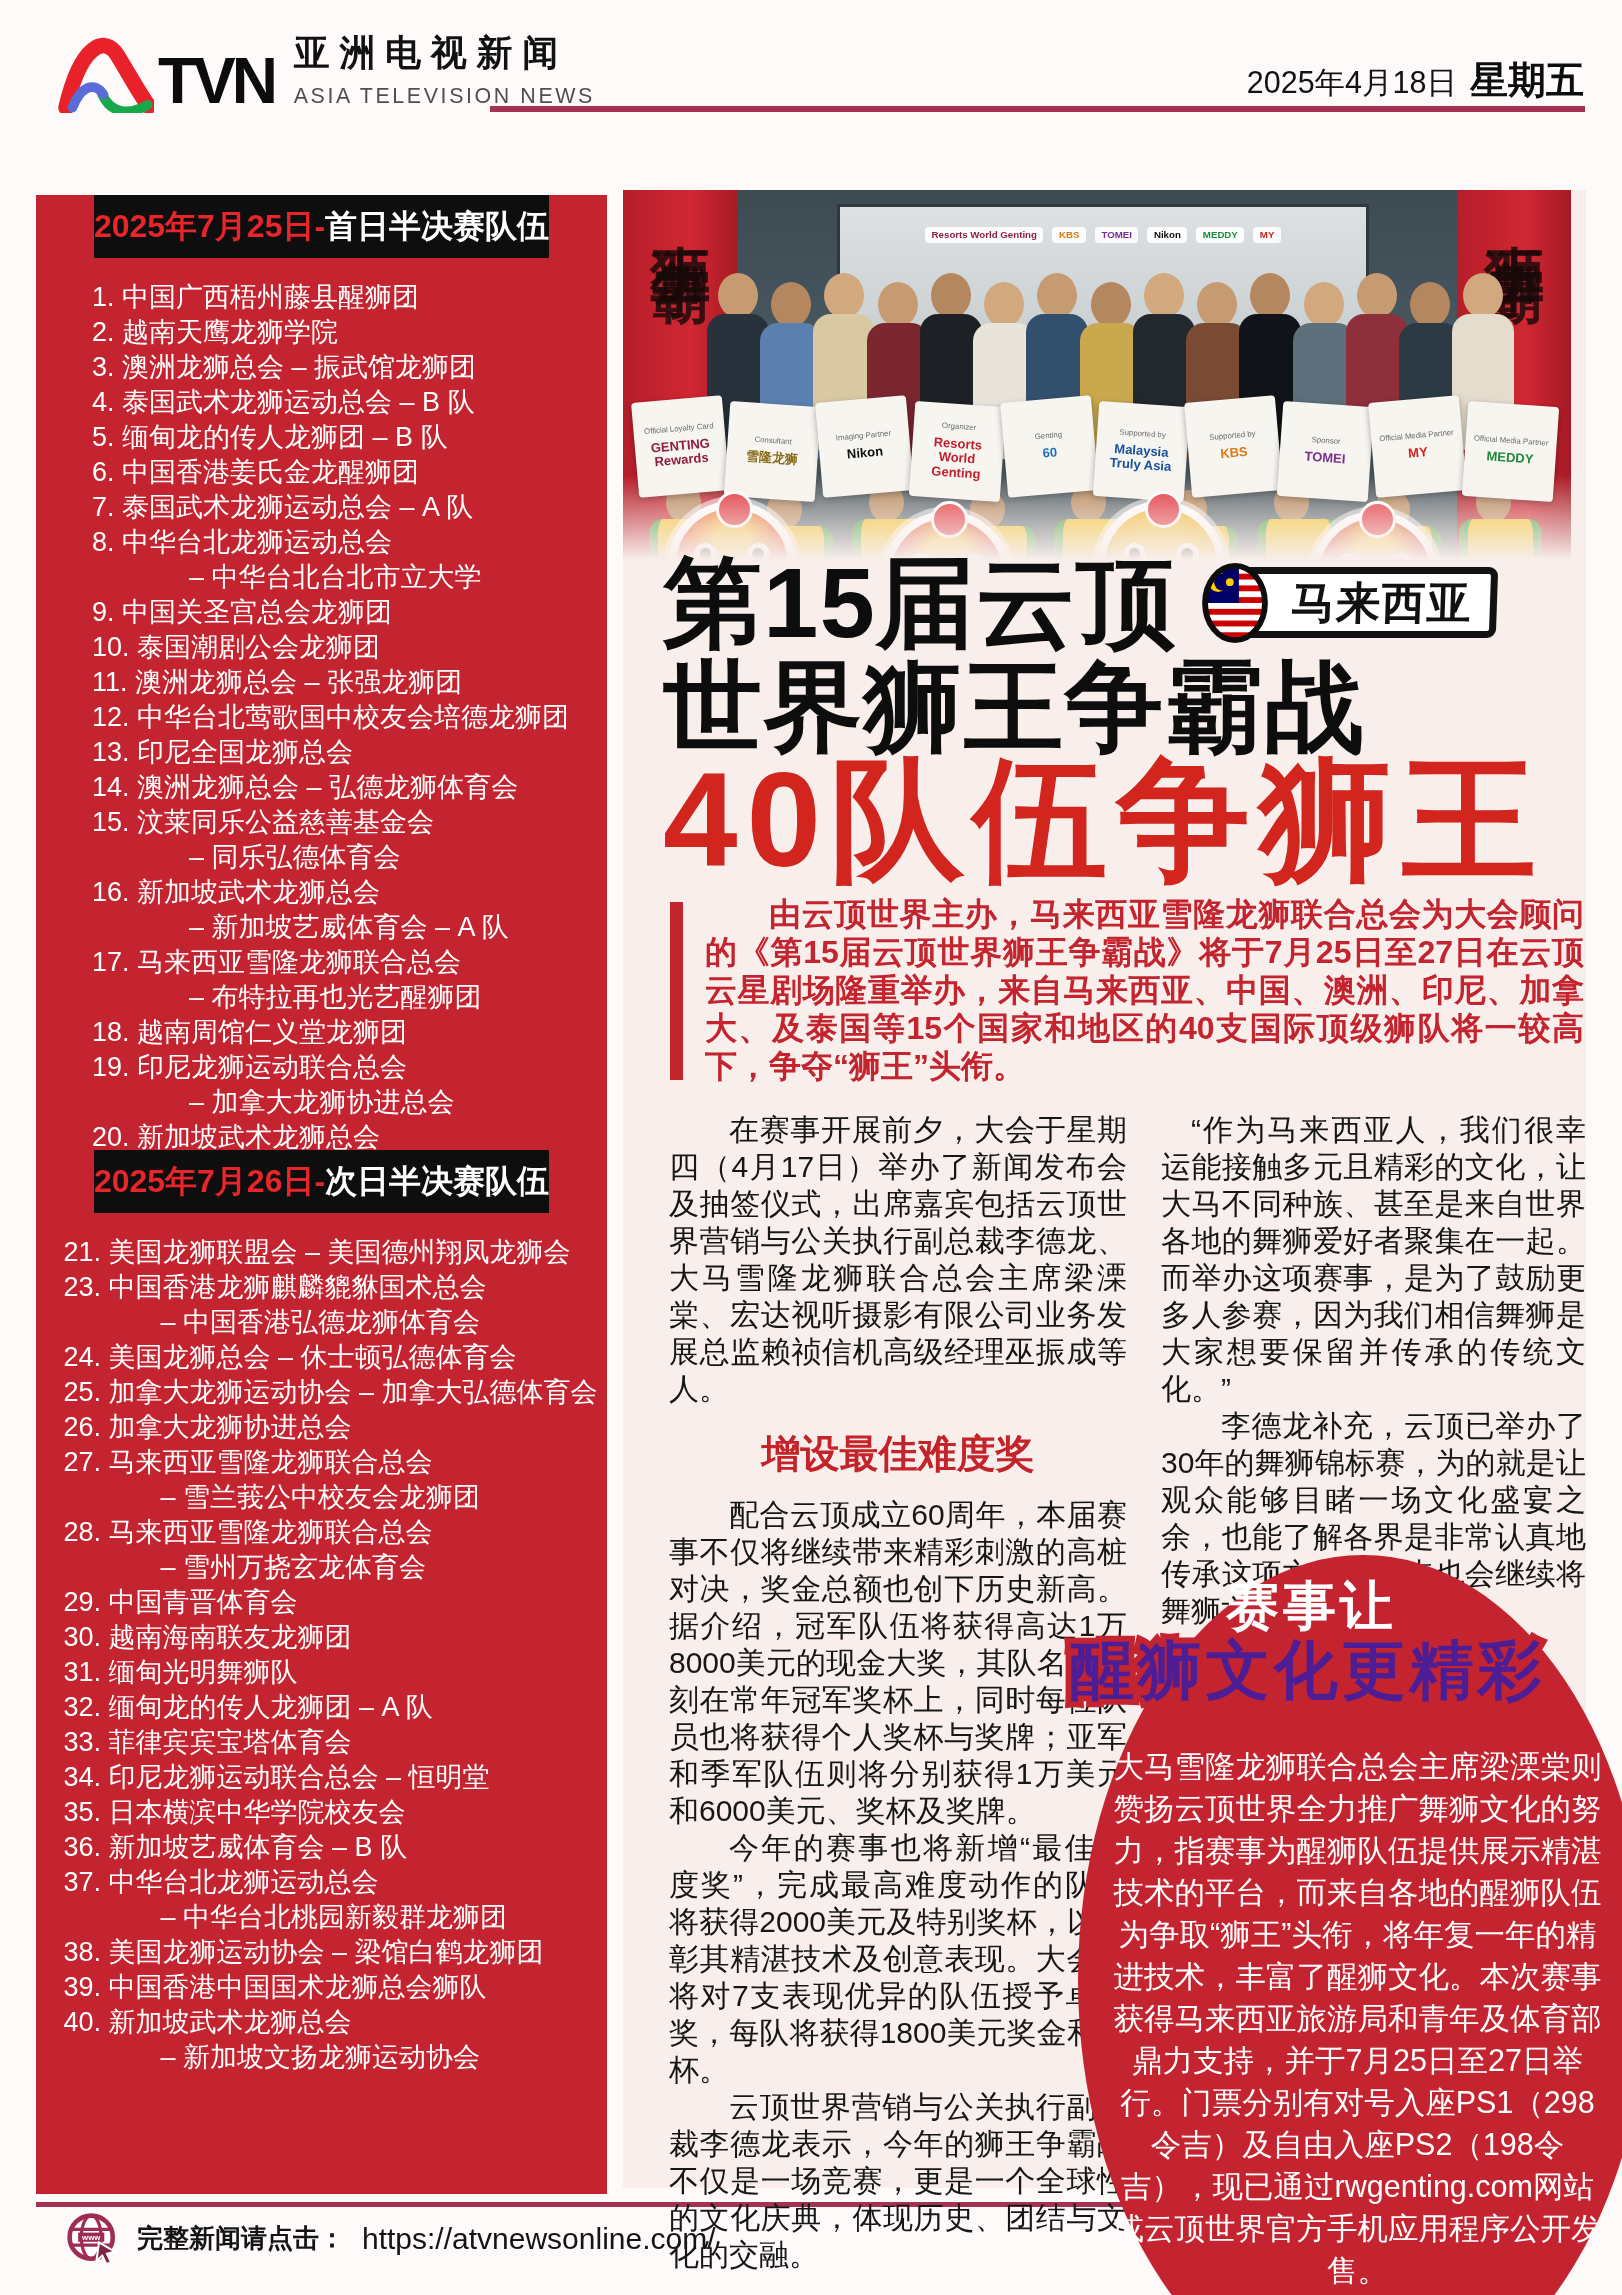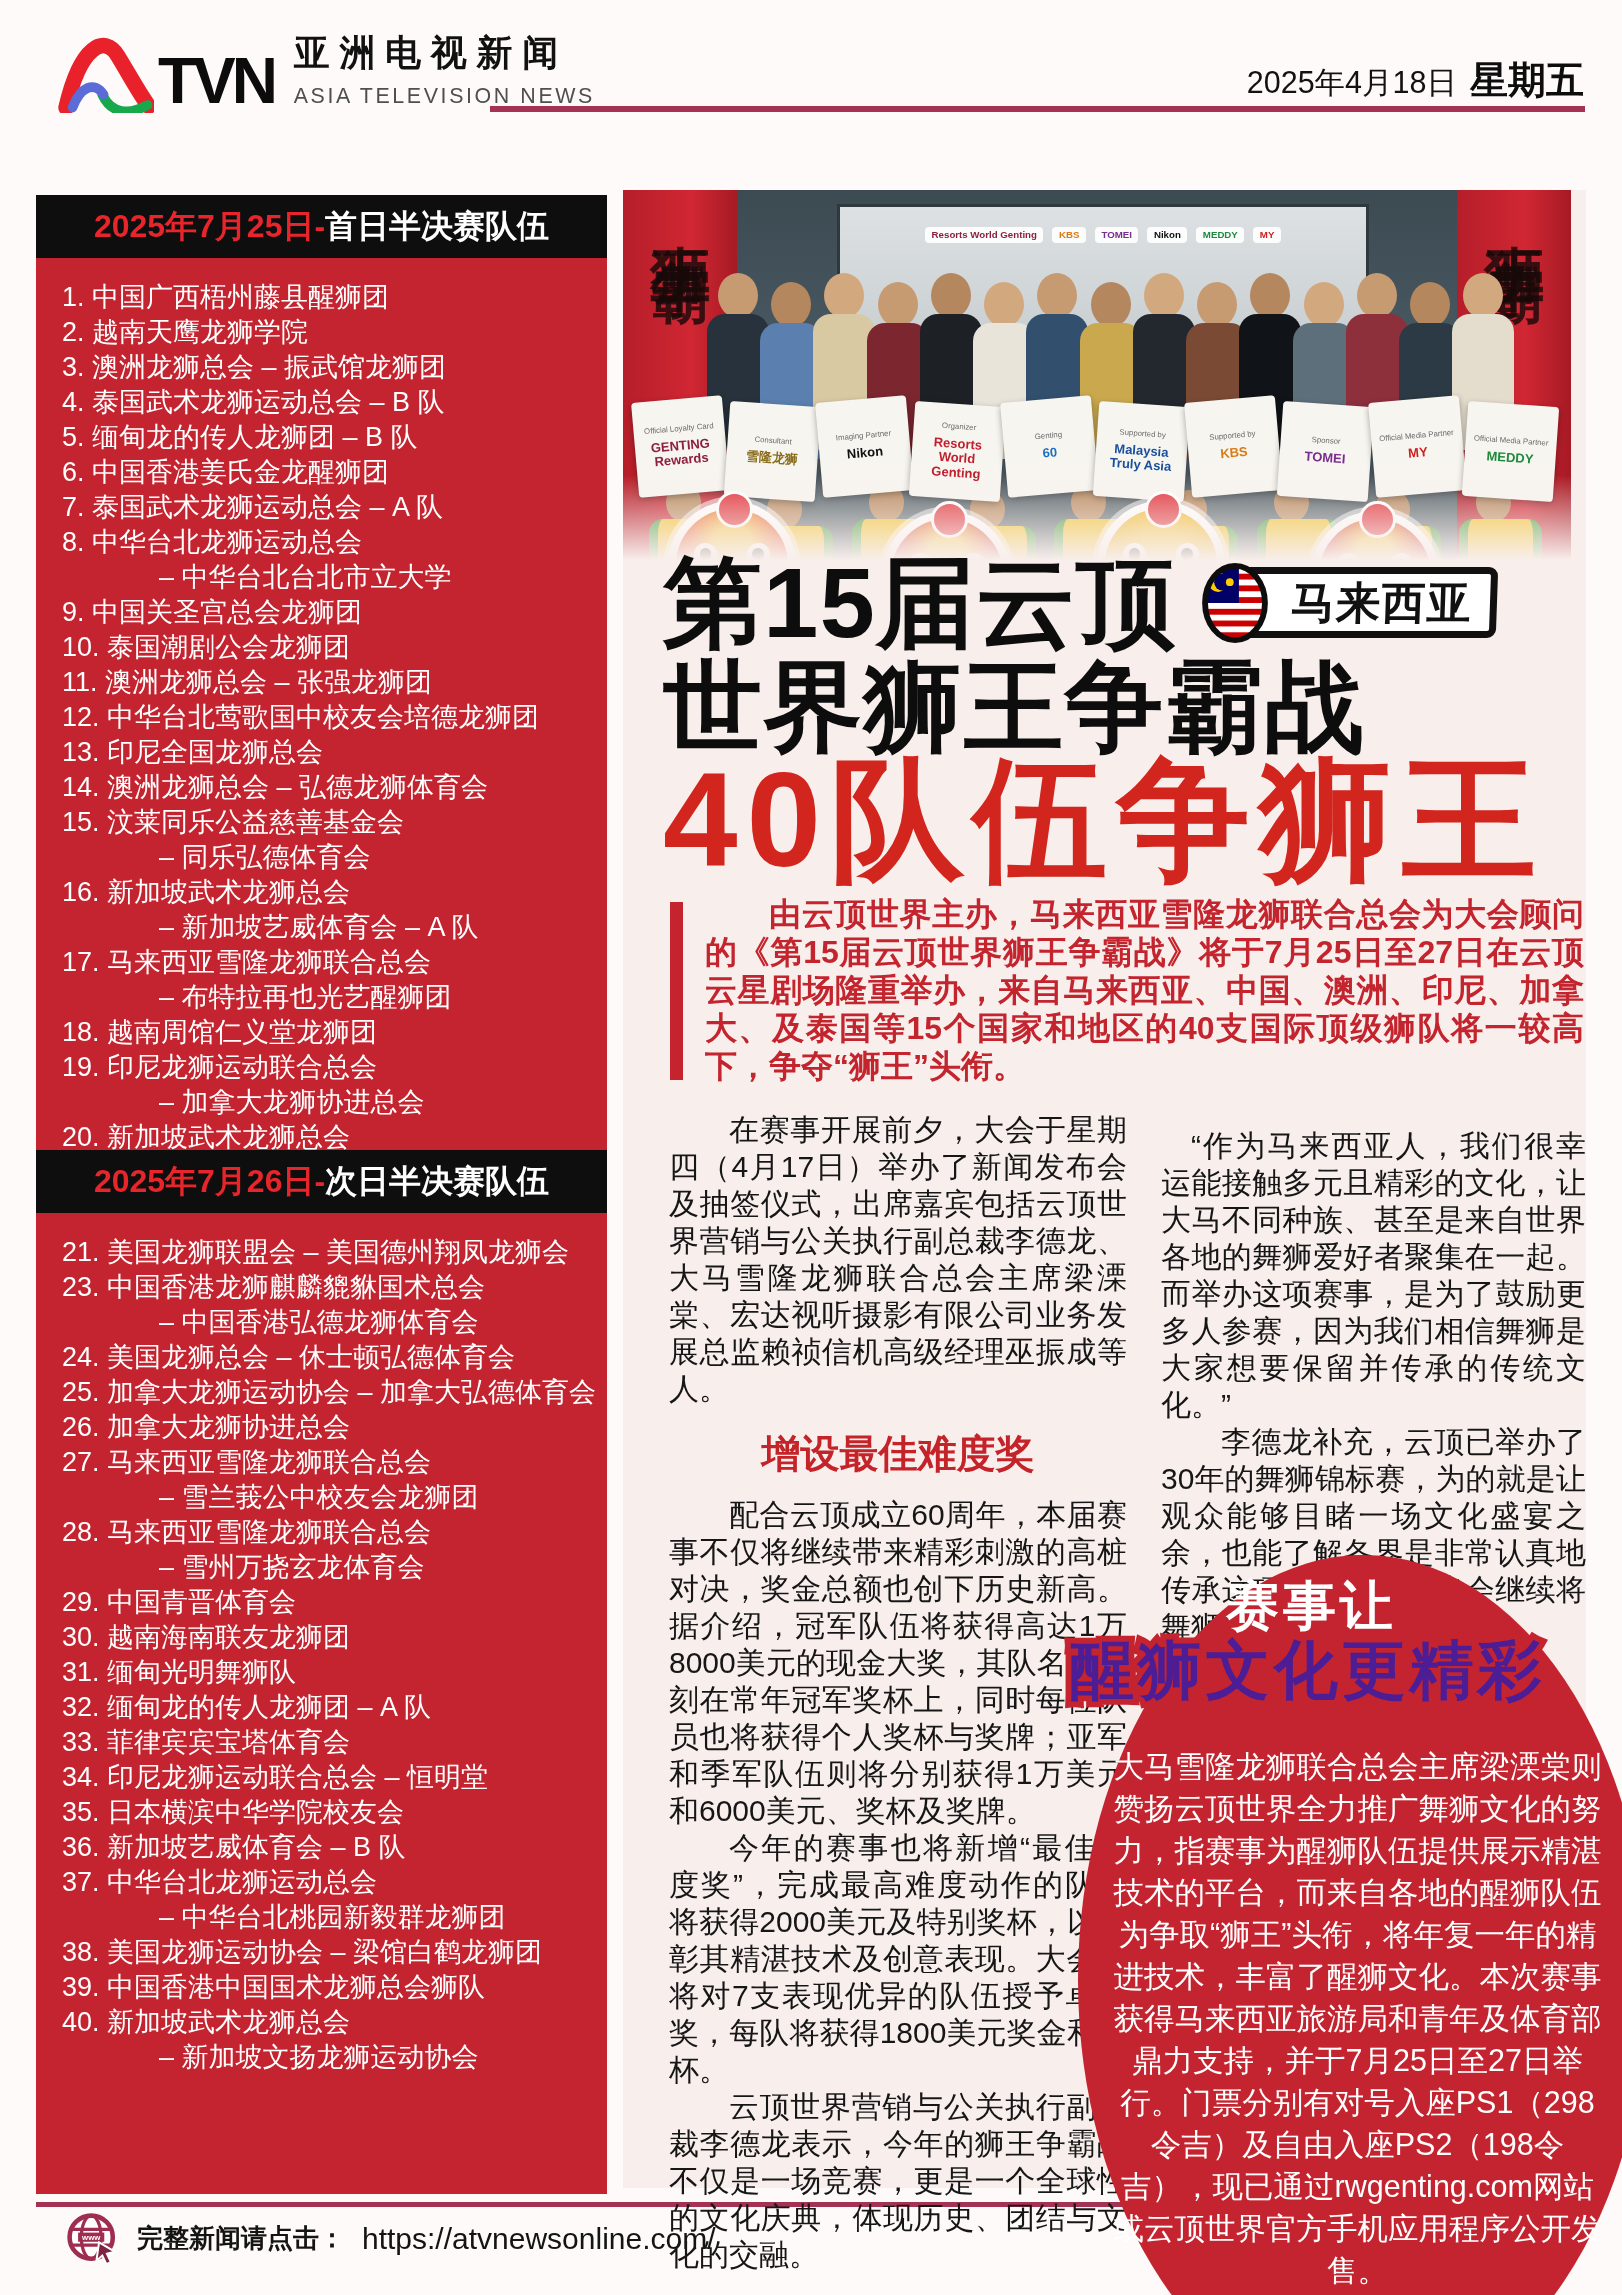--- a/index.html
+++ b/index.html
@@ -11,21 +11,21 @@
   .logo-tvn{font-size:64px;font-weight:900;letter-spacing:-3.9px;color:#0c0c0c;line-height:1;margin-left:3.9px;}
   .logo-stack{margin-left:19.5px;padding-bottom:3.9px;}
   .logo-cn{font-size:36px;font-weight:700;letter-spacing:9.7px;color:#111;}
   .logo-en{font-size:21.4px;letter-spacing:2.6px;color:#4f4f4f;margin-top:6.5px;}
   .date-box{position:absolute;right:39px;top:55px;display:flex;align-items:baseline;gap:13px;z-index:3;}
   .date-txt{font-size:30.5px;color:#121212;}
   .weekday-txt{font-size:38px;font-weight:900;color:#0d0d0d;}
   .rule-top{position:absolute;left:490px;top:106px;width:1095px;height:5.8px;background:#a43253;}
 
   
-  .sidebar{position:absolute;left:36px;top:195px;width:571px;height:1999px;background:#c4242f;display:flex;flex-direction:column;}
+  .sidebar{position:absolute;left:36px;top:195px;width:571px;height:1999px;background:#c4242f;display:flex;flex-direction:column;align-items:center;}
   .band{height:63px;flex:none;background:#0e0e0e;display:flex;align-items:center;justify-content:center;white-space:nowrap;}
   .band .bd{font-size:32px;font-weight:900;color:#e8252b;}
   .band .bt{font-size:32px;font-weight:900;color:#ffffff;}
   .teamlist{padding:22px 7.8px 0 26px;overflow:visible;border-radius:21px;}
   .teamlist.first{height:870px;flex:none;}
   .tl{font-size:27px;line-height:35px;color:#ffffff;white-space:nowrap;}
   .tl.sub{padding-left:97px;}
 
   
   .panel{position:absolute;left:623px;top:190px;width:963px;height:1998px;background:#f8efec;z-index:0;}
@@ -71,21 +71,21 @@
 
   
   .lead-bar{position:absolute;left:670px;top:902px;width:13px;height:178px;background:#c3242d;z-index:2;}
   .lead{position:absolute;left:705px;top:895px;width:879px;font-size:32px;line-height:38px;font-weight:700;
         color:#c3242d;text-align:justify;text-indent:2em;z-index:2;}
 
   
   .colL{position:absolute;left:669px;top:1111px;width:458px;z-index:3;}
   .colR{position:absolute;left:1161px;top:1111px;width:425px;z-index:3;}
   .colL p,.colR p{margin:0;font-size:30px;line-height:37px;color:#161616;text-align:justify;text-indent:2em;}
-  .colR p.q{text-indent:1em;margin-top:16px;}
+  .colR p.q{text-indent:1em;}
   .subhead{font-size:39px;font-weight:900;color:#c4232a;text-align:center;margin:19.5px 0 15.6px 0;}
 
   
   .circle{position:absolute;left:1078px;top:1555px;width:570px;height:850px;border-radius:50%;background:#c4242f;z-index:5;}
   .c-title1{position:absolute;left:1226px;top:1571px;font-size:53px;font-weight:900;color:#fff;letter-spacing:3.9px;z-index:6;}
   .c-title2{position:absolute;left:1070px;top:1627px;font-size:64px;font-weight:900;letter-spacing:3.9px;z-index:6;}
   .outline{position:relative;color:#4c1d95;z-index:1;display:inline-block;}
   .outline::before{content:attr(data-text);position:absolute;left:0;top:0;z-index:-1;color:#c4242f;
                    -webkit-text-stroke:11.7px #c4242f;
                    text-shadow:2.6px 2.6px 0 #c4242f,-2.6px 2.6px 0 #c4242f,2.6px -2.6px 0 #c4242f,-2.6px -2.6px 0 #c4242f;}

